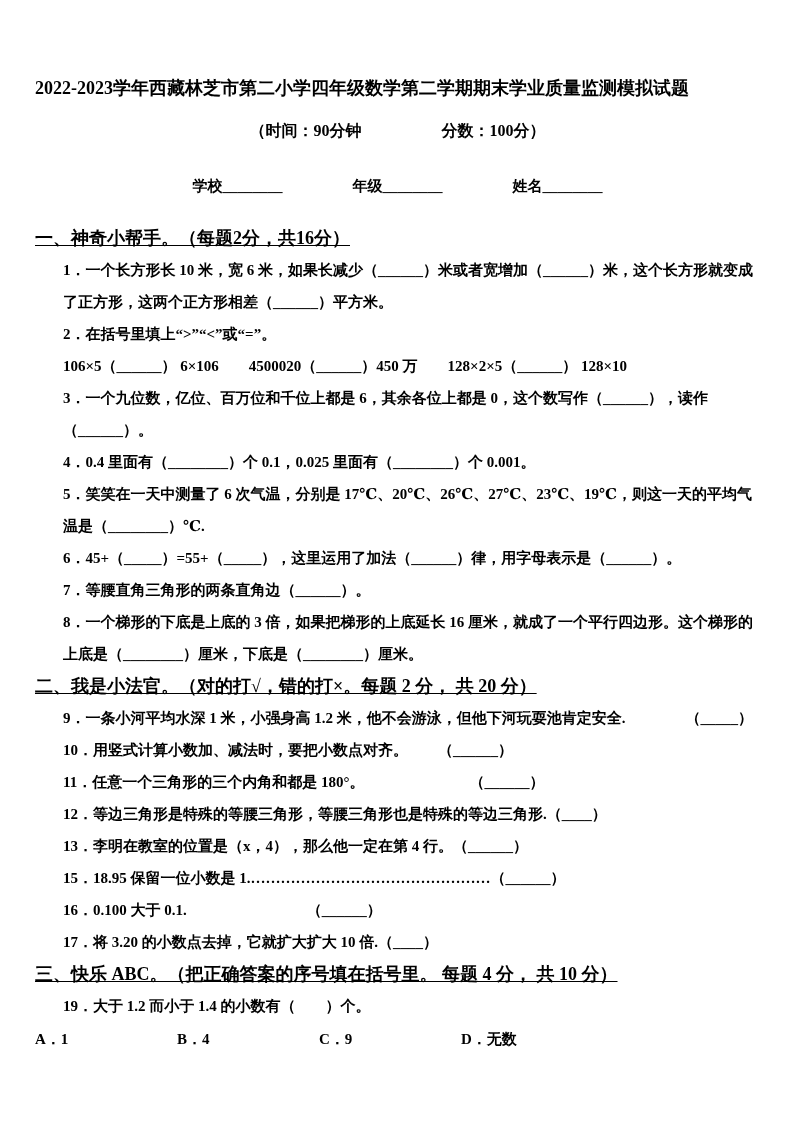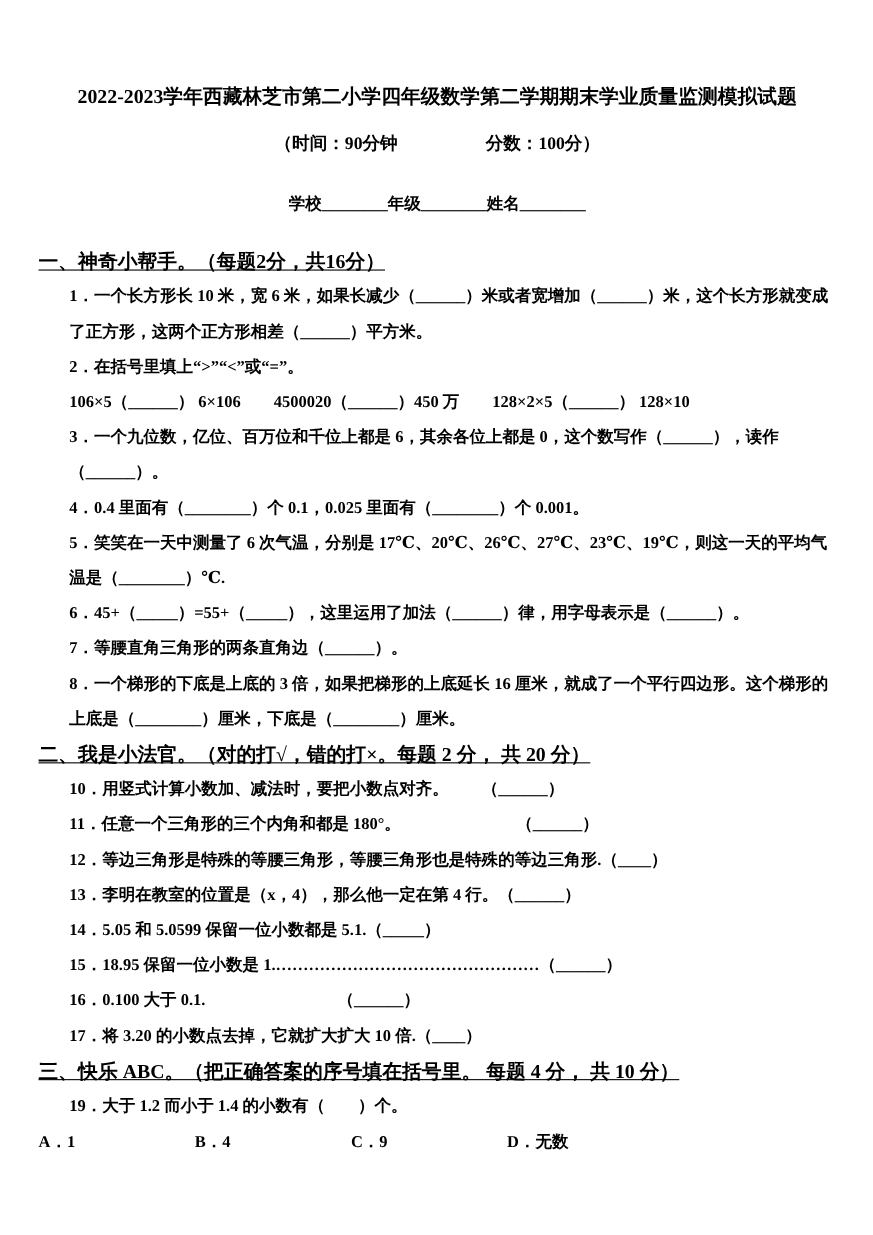--- a/index.html
+++ b/index.html
@@ -17,35 +17,36 @@
     padding: 76px 34px 40px 35px;
     font-family: "Liberation Serif", "DejaVu Serif", serif;
     font-weight: bold;
     color: #000000;
     overflow: hidden;
   }
   .title {
     margin: 0 0 20px 0;
     font-size: 18px;
     line-height: 24px;
-    text-align: center;
+    text-align: left;
     white-space: nowrap;
     font-weight: bold;
   }
   .meta {
     display: flex;
     justify-content: center;
     gap: 80px;
     font-size: 16px;
     line-height: 22px;
     margin: 0 0 34px 0;
   }
   .fields {
     display: flex;
     justify-content: center;
+    gap: 70px;
     font-size: 15px;
     line-height: 20px;
     margin: 0 0 26px 0;
     text-align: center;
   }
   .sec-header {
     font-size: 18px;
     line-height: 32px;
     text-decoration: underline;
   }
@@ -93,25 +94,25 @@
     <div class="line">3．一个九位数，亿位、百万位和千位上都是 6，其余各位上都是 0，这个数写作（______），读作（______）。</div>
     <div class="line">4．0.4 里面有（________）个 0.1，0.025 里面有（________）个 0.001。</div>
     <div class="line">5．笑笑在一天中测量了 6 次气温，分别是 17℃、20℃、26℃、27℃、23℃、19℃，则这一天的平均气温是（________）℃.</div>
     <div class="line">6．45+（_____）=55+（_____），这里运用了加法（______）律，用字母表示是（______）。</div>
     <div class="line">7．等腰直角三角形的两条直角边（______）。</div>
     <div class="line">8．一个梯形的下底是上底的 3 倍，如果把梯形的上底延长 16 厘米，就成了一个平行四边形。这个梯形的上底是（________）厘米，下底是（________）厘米。</div>
   </section>
 
   <section>
     <div class="sec-header">二、我是小法官。（对的打√，错的打×。每题 2 分， 共 20 分）</div>
+    <div class="line">9．一条小河平均水深 1 米，小强身高 1.2 米，他不会游泳，但他下河玩耍池肯定安全.　　　　（_____）</div>
     <div class="line">10．用竖式计算小数加、减法时，要把小数点对齐。　　（______）</div>
     <div class="line">11．任意一个三角形的三个内角和都是 180°。　　　　　　　（______）</div>
     <div class="line">12．等边三角形是特殊的等腰三角形，等腰三角形也是特殊的等边三角形.（____）</div>
     <div class="line">13．李明在教室的位置是（x，4），那么他一定在第 4 行。（______）</div>
-    <div class="line">14．5.05 和 5.0599 保留一位小数都是 5.1.（_____）</div>
     <div class="line">15．18.95 保留一位小数是 1.…………………………………………（______）</div>
     <div class="line">16．0.100 大于 0.1.　　　　　　　　（______）</div>
     <div class="line">17．将 3.20 的小数点去掉，它就扩大扩大 10 倍.（____）</div>
   </section>
 
   <section>
     <div class="sec-header">三、快乐 ABC。（把正确答案的序号填在括号里。 每题 4 分， 共 10 分）</div>
     <div class="line">19．大于 1.2 而小于 1.4 的小数有（　　）个。</div>
     <div class="options">
       <span>A．1</span>

